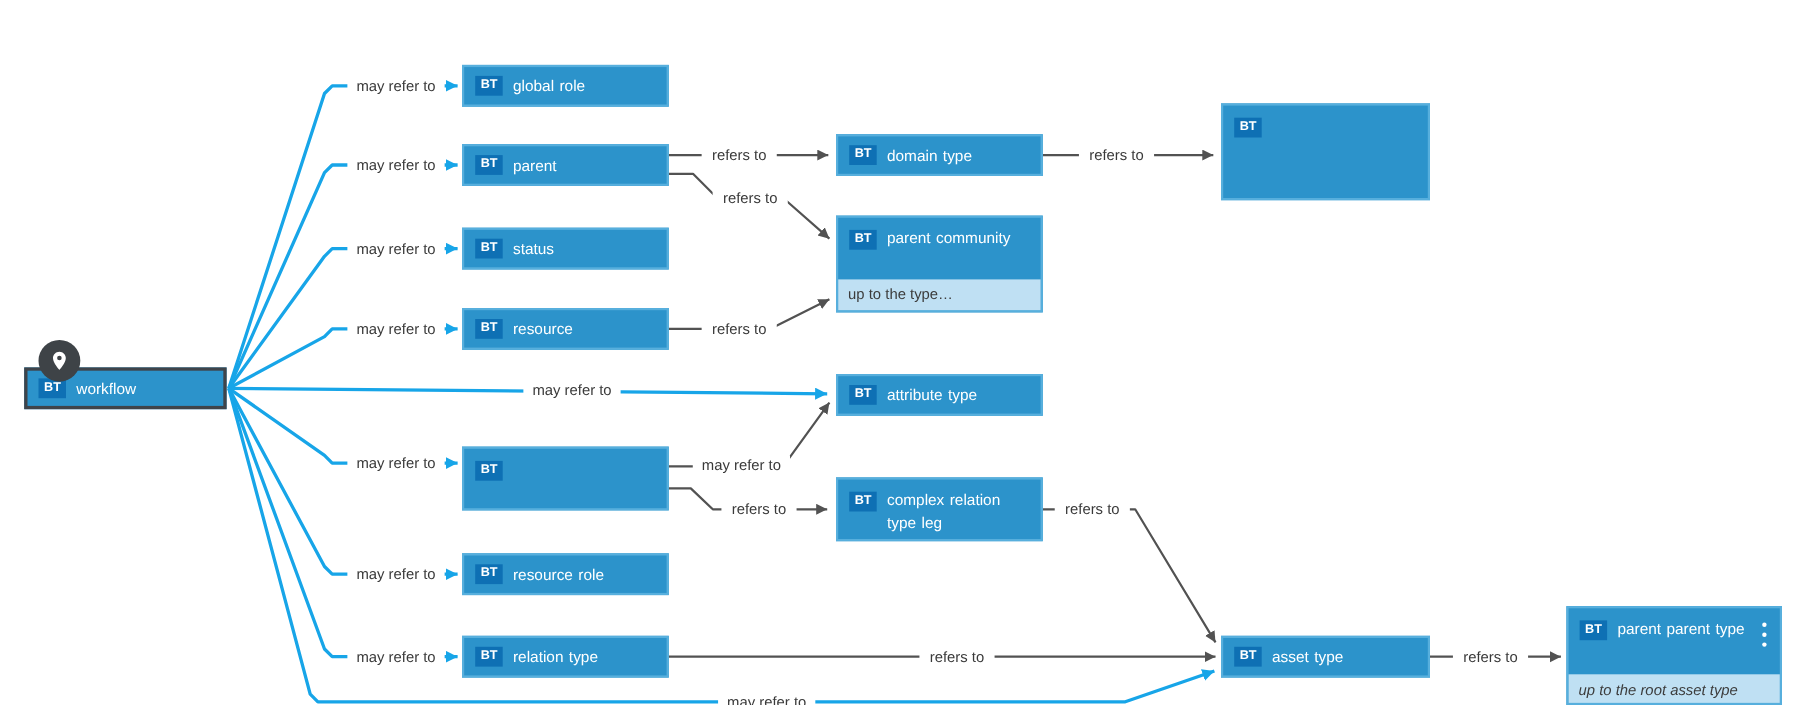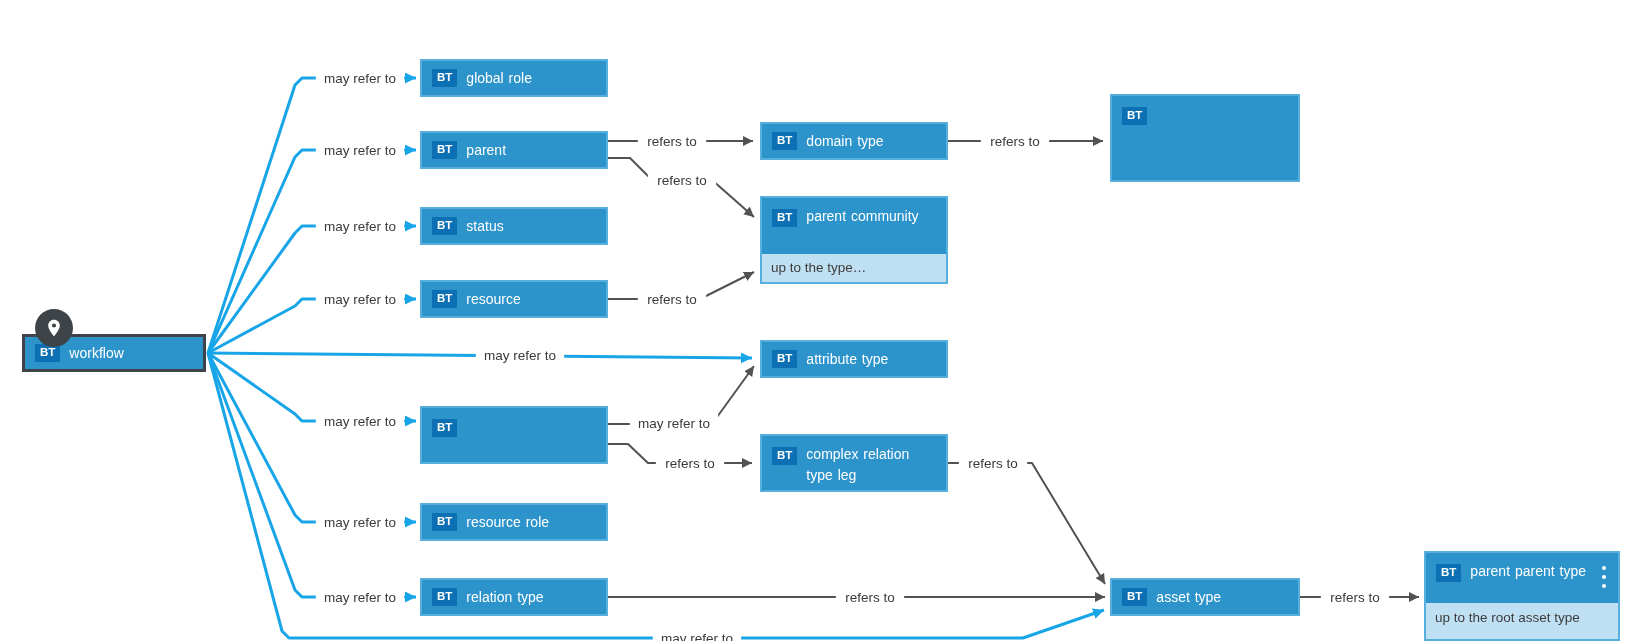--- a/index.html
+++ b/index.html
@@ -273,21 +273,21 @@
         <div class="title-row">
           <span class="badge">BT</span>
           <span class="nlabel">asset type</span>
         </div>
       </div>
       <div class="node tall" style="left: 1424px; top: 515px; width: 196px; height: 90px;">
         <div class="title-row">
           <span class="badge">BT</span>
           <span class="nlabel" style="padding-right: 14px;">parent parent type</span>
         </div>
-        <div class="subtitle" style="height: 36px; line-height: 30px;">up to the root asset type</div>
+        <div class="subtitle" style="height: 26px; line-height: 30px; font-style: italic;">up to the root asset type</div>
         <div class="kebab">
           <i></i>
           <i></i>
           <i></i>
         </div>
       </div>
     </div>
 </div>
 
 </body></html>

